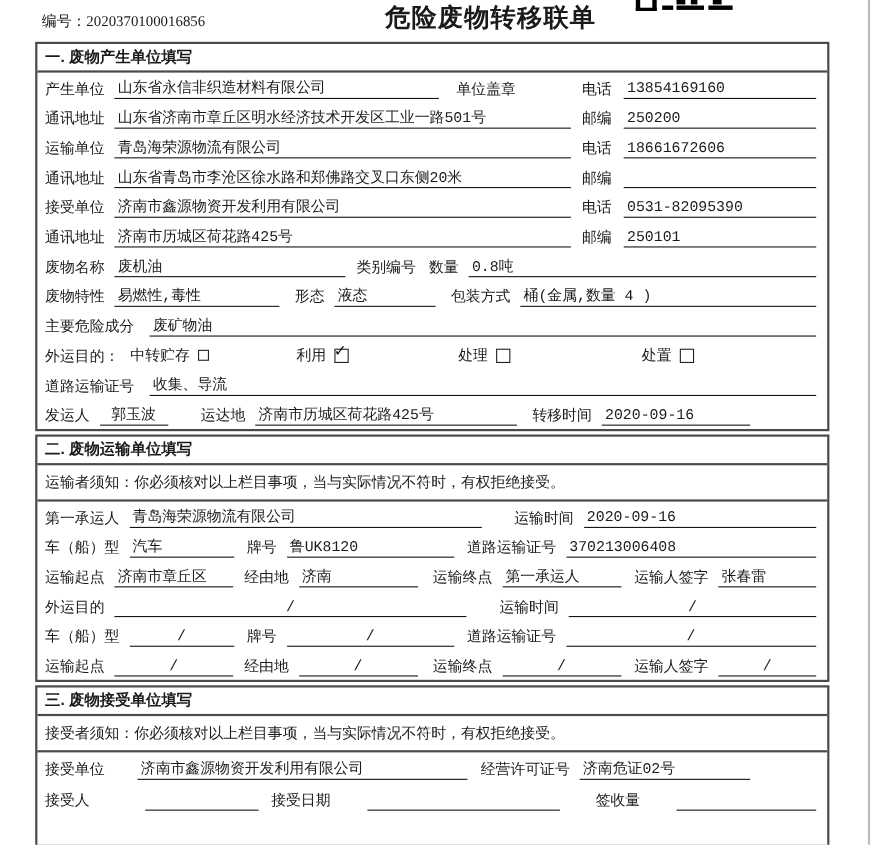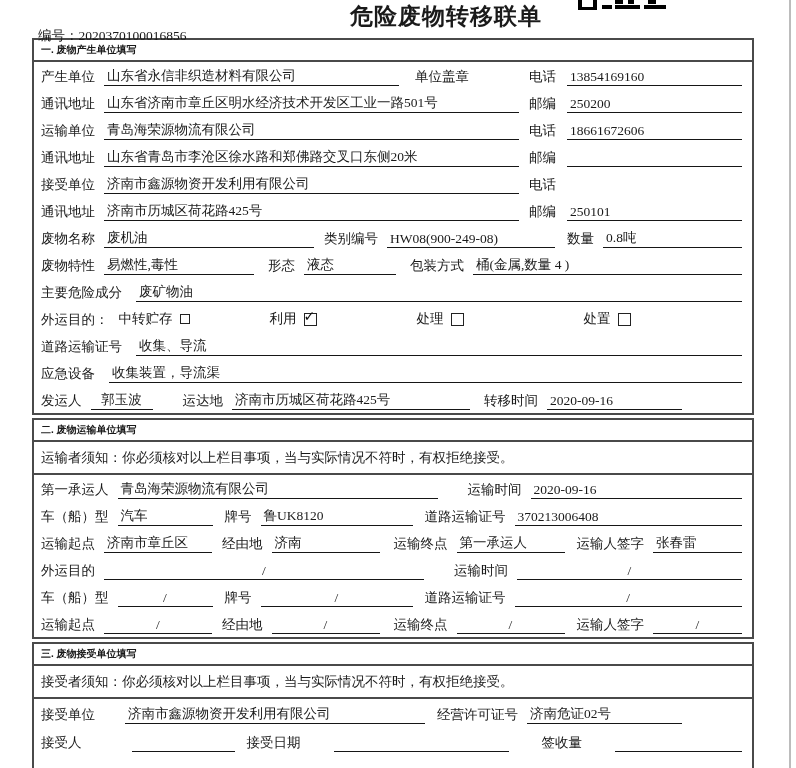--- a/index.html
+++ b/index.html
@@ -5,46 +5,46 @@
   html,body{margin:0;padding:0;}
   body{
     width:796px;height:768px;background:#ffffff;position:relative;overflow:hidden;
     font-family:"Liberation Serif","DejaVu Serif",serif;
     color:#1a1a1a;font-size:13.5px;
   }
   .page-edge{position:absolute;top:0;right:5px;width:2px;height:768px;background:#bcbcbc;}
 
   
   .doc-header{position:relative;height:38px;}
-  .doc-num{position:absolute;left:38px;top:11px;white-space:nowrap;margin-top:16px;}
+  .doc-num{position:absolute;left:38px;top:11px;white-space:nowrap;}
   .doc-title{
     position:absolute;left:96px;right:0;top:1px;margin:0;text-align:center;
     font-family:"Liberation Sans","DejaVu Sans",sans-serif;
     font-size:23px;font-weight:bold;letter-spacing:1px;
   }
   
   .qr{position:absolute;top:0;left:578px;width:90px;height:10px;}
   .qr .b{position:absolute;background:#000;}
   .qr .frame{position:absolute;left:0;top:0;width:19px;height:10px;box-sizing:border-box;
     border-left:4px solid #000;border-right:4px solid #000;border-bottom:3px solid #000;}
 
   
   .box{margin:0 0 3px 32px;width:722px;border:2px solid #4a4a4a;box-sizing:border-box;background:#fff;}
   .box-head{
     font-family:"Liberation Sans","DejaVu Sans",sans-serif;
-    font-weight:bold;font-size:10px;
+    font-weight:bold;font-size:14px;
     padding:3px 8px 3px 7px;border-bottom:2px solid #4a4a4a;
   }
   .note{padding:7px 8px 6px 7px;border-bottom:2px solid #4a4a4a;white-space:nowrap;}
 
   .row{display:flex;align-items:flex-end;height:24px;padding:0 10px 3px 7px;box-sizing:content-box;}
   .row.h25{height:25px;}
   .lbl{white-space:nowrap;flex-shrink:0;}
   .v{border-bottom:1px solid #161616;padding:0 3px;white-space:nowrap;margin-left:9px;
-     flex-shrink:0;min-height:16px;box-sizing:border-box;}
+     flex-shrink:0;min-height:16px;box-sizing:border-box;font-family:Liberation Mono, monospace;}
   .f1{flex:1 1 auto;min-width:30px;}
   .c{text-align:center;}
   .rcol{width:213px;display:flex;align-items:flex-end;flex-shrink:0;margin-left:10px;margin-top:38px;}
   .rcol .lbl{margin-right:2px;}
   .rcol .v{flex:1 1 auto;margin-left:9px;} .ml10{margin-left:10px;} .ml12{margin-left:12px;}
   .ml14{margin-left:14px;} .ml16{margin-left:16px;} .ml20{margin-left:33px;}
   .ml22{margin-left:12px;} .ml30{margin-left:30px;} .ml50{margin-left:50px;}
   .ml80{margin-left:80px;} .ml100{margin-left:100px;} .ml120{margin-left:120px;} .mr60{margin-right:60px;}
 
   
@@ -114,37 +114,37 @@
       <span class="lbl">邮编</span>
       <span class="v"></span>
     </span>
   </div>
 
   <div class="row">
     <span class="lbl">接受单位</span>
     <span class="v f1">济南市鑫源物资开发利用有限公司</span>
     <span class="rcol">
       <span class="lbl">电话</span>
+      <span class="v">0531-82095390</span>
     </span>
   </div>
 
   <div class="row">
     <span class="lbl">通讯地址</span>
     <span class="v f1">济南市历城区荷花路425号</span>
     <span class="rcol">
       <span class="lbl">邮编</span>
       <span class="v">250101</span>
     </span>
   </div>
 
   <div class="row">
     <span class="lbl">废物名称</span>
     <span class="v" style="width:210px">废机油</span>
     <span class="lbl ml10">类别编号</span>
-    <span class="v" style="width:168px">HW08(900-249-08)</span>
     <span class="lbl ml12">数量</span>
     <span class="v f1">0.8吨</span>
   </div>
 
   <div class="row">
     <span class="lbl">废物特性</span>
     <span class="v" style="width:150px">易燃性,毒性</span>
     <span class="lbl ml14">形态</span>
     <span class="v" style="width:92px">液态</span>
     <span class="lbl ml14">包装方式</span>
@@ -174,24 +174,20 @@
       <span class="lbl">处置</span>
       <span class="cb"></span>
     </span>
   </div>
 
   <div class="row">
     <span class="lbl">道路运输证号</span>
     <span class="v f1 ml14">收集、导流</span>
   </div>
 
-  <div class="row">
-    <span class="lbl">应急设备</span>
-    <span class="v f1 ml14">收集装置，导流渠</span>
-  </div>
 
   <div class="row">
     <span class="lbl">发运人</span>
     <span class="v c" style="width:62px">郭玉波</span>
     <span class="lbl ml30">运达地</span>
     <span class="v" style="width:238px">济南市历城区荷花路425号</span>
     <span class="lbl ml14">转移时间</span>
     <span class="v f1 mr60">2020-09-16</span>
   </div>
 </section>

